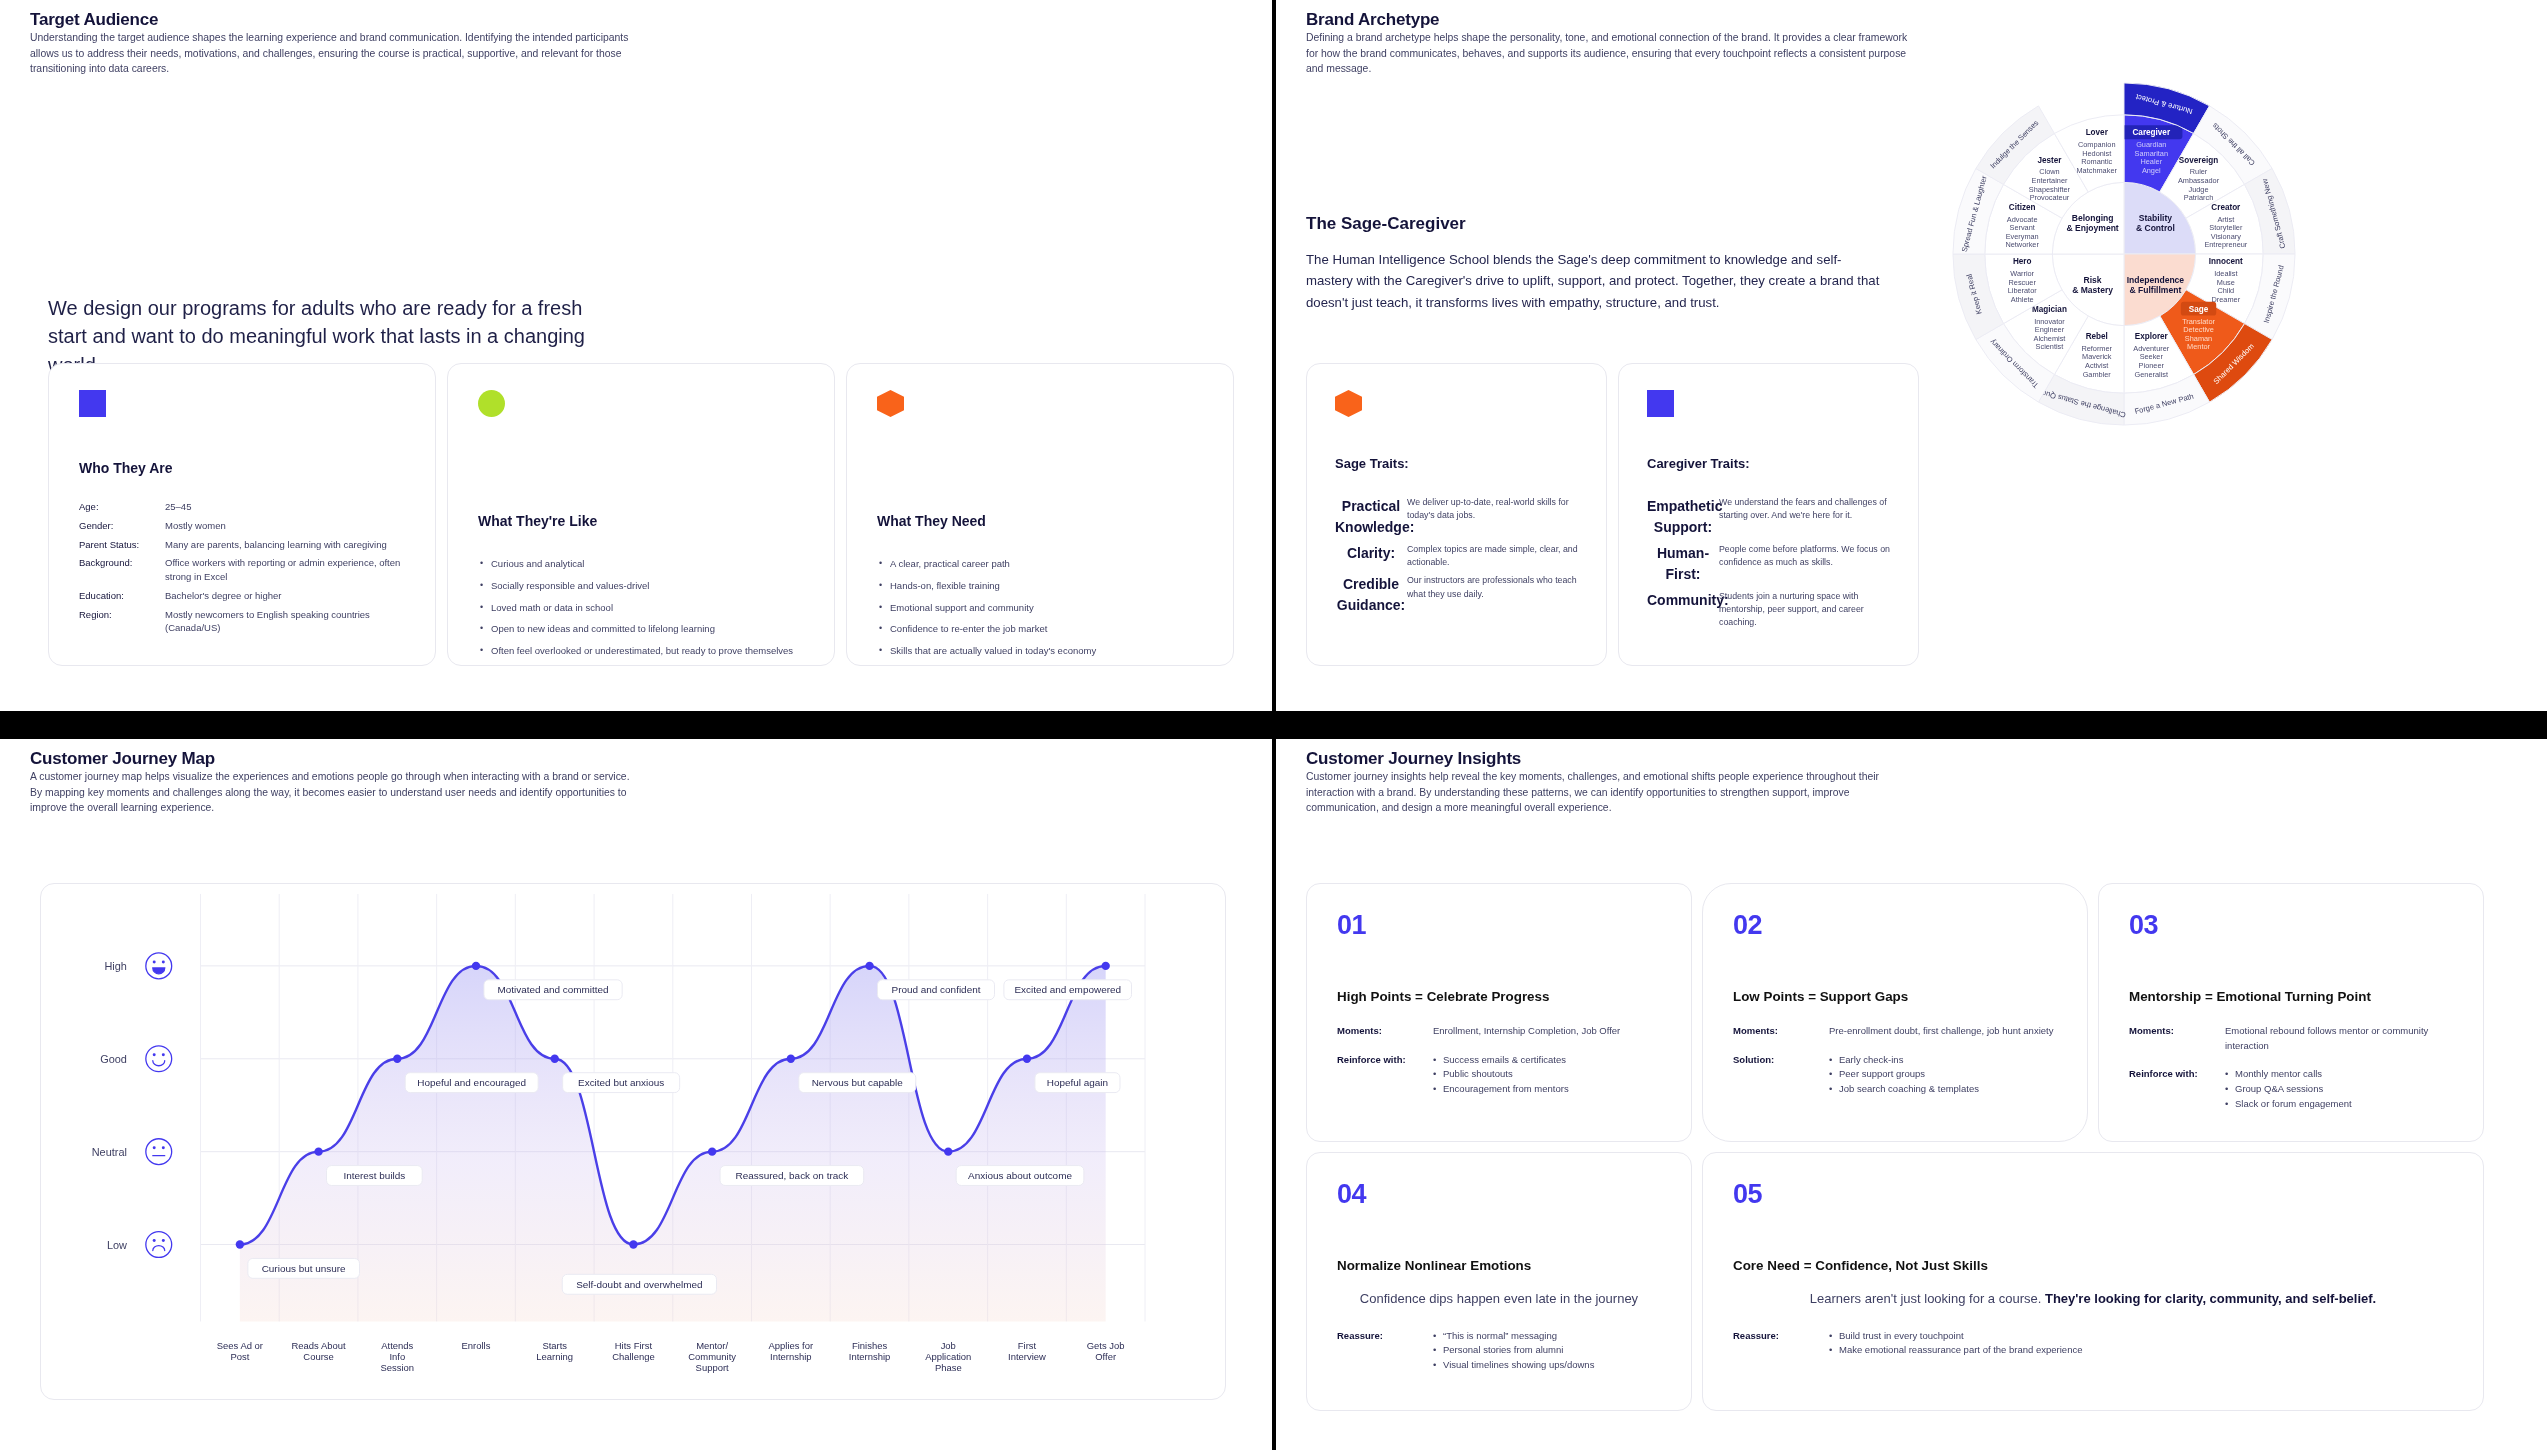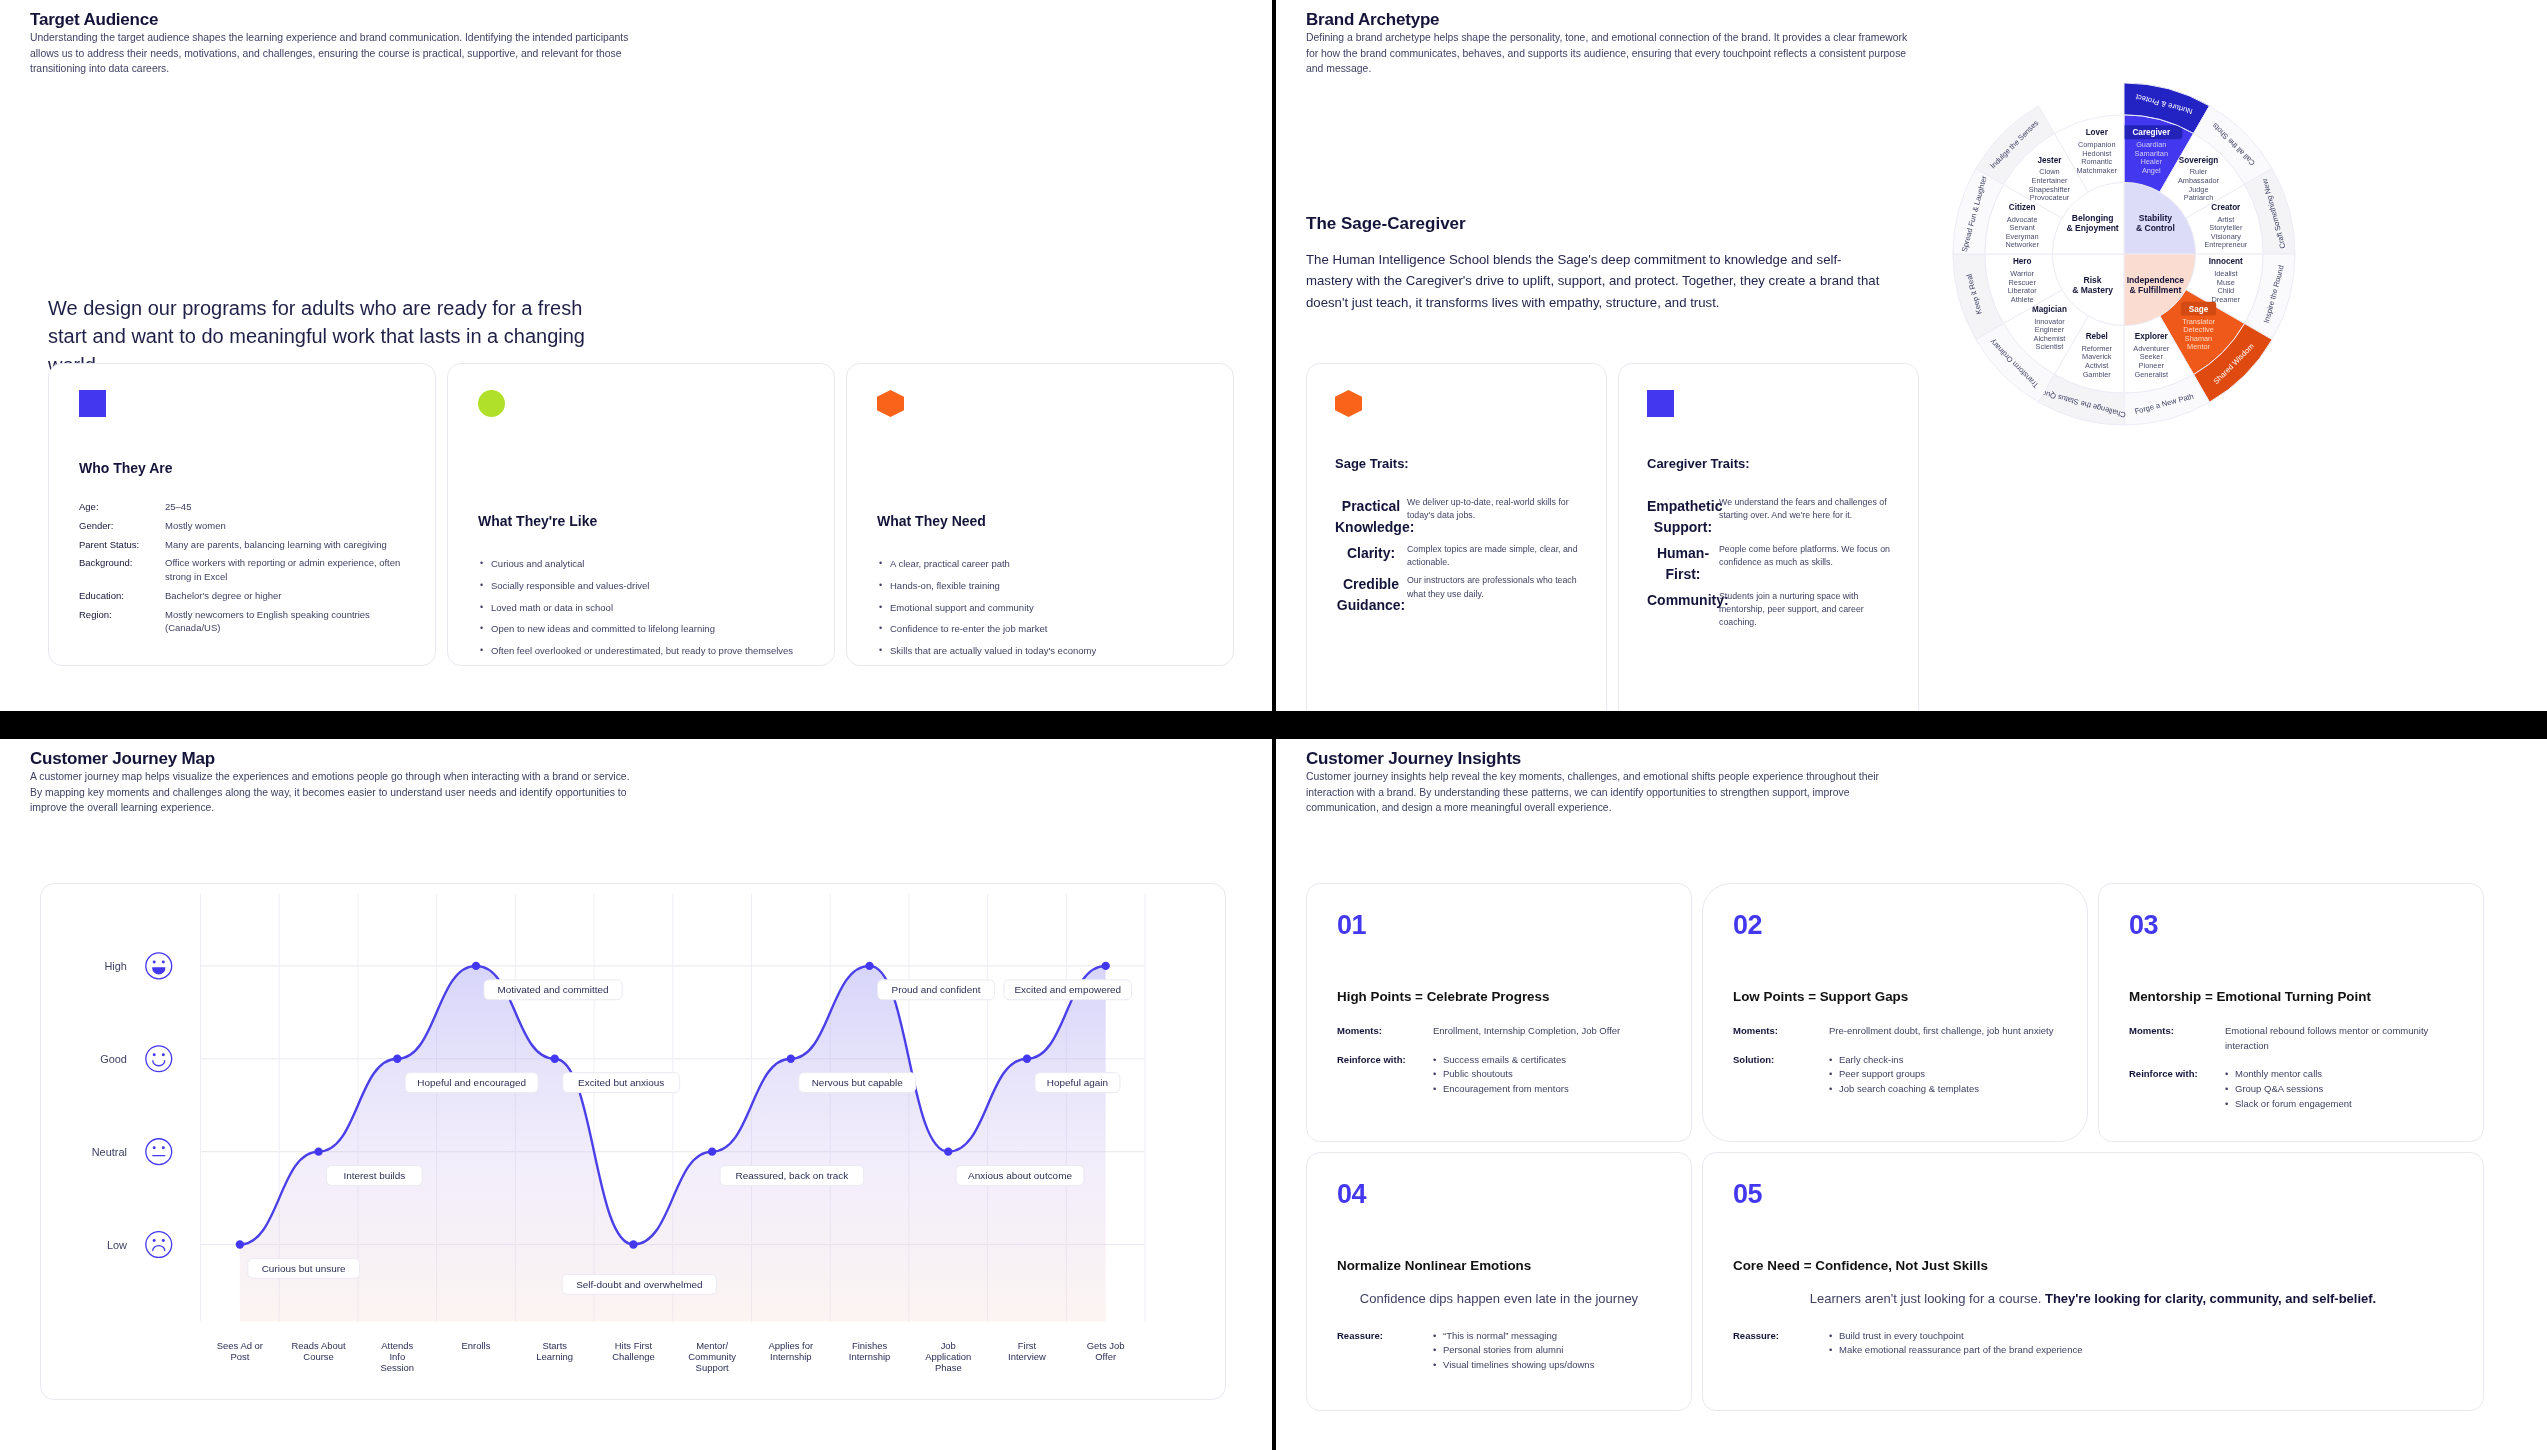--- a/index.html
+++ b/index.html
@@ -80,21 +80,21 @@
   }
   .ta-card.c1 h3 { top: 96px; }
   .ta-card.c2 h3, .ta-card.c3 h3 { top: 149px; }
   .kv-rows { position: absolute; left: 30px; top: 136px; width: 328px; }
   .kv-row { display: flex; margin-bottom: 5px; }
   .kv-k { font-size: 9.5px; font-weight: 400; color: #14133a; width: 86px; flex: none; line-height: 1.45; }
   .kv-v { font-size: 9.5px; color: #3e3f62; line-height: 1.45; }
   .bul { position: absolute; left: 32px; top: 194px; width: 323px; }
   .bul li { font-size: 9.5px; color: #3e3f62; margin-bottom: 9px; list-style: none; position: relative; padding-left: 11px; line-height: 1.35; }
   .bul li:before { content: "\2022"; position: absolute; left: 0; top: -1px; font-size: 9px; }
-  .ba-card { width: 301px; height: 375px; padding: 26px 28px; position: relative; }
+  .ba-card { width: 301px; height: 303px; padding: 26px 28px; position: relative; }
   .ba-card h4 { position: absolute; left: 28px; top: 92px; font-size: 13px; font-weight: 800; color: #14133a; }
   .ba-rows { position: absolute; left: 28px; top: 132px; width: 254px; }
   .ba-row { display: flex; margin-bottom: 5px; }
   .ba-k { font-size: 14px; font-weight: 700; color: #14133a; width: 72px; flex: none; line-height: 1.5; text-align: center; }
   .ba-v { font-size: 8.8px; color: #3e3f62; line-height: 1.5; }
   .ins-card { position: absolute; padding: 26px 30px; }
   .ins-num { font-size: 27px; font-weight: 800; color: #4338ef; letter-spacing: -0.5px; }
   .ins-title { font-size: 13.4px; font-weight: 800; color: #111; margin-top: 48px; }
   .ins-rows { margin-top: 20px; }
   .ins-row { display: flex; margin-bottom: 14px; }

